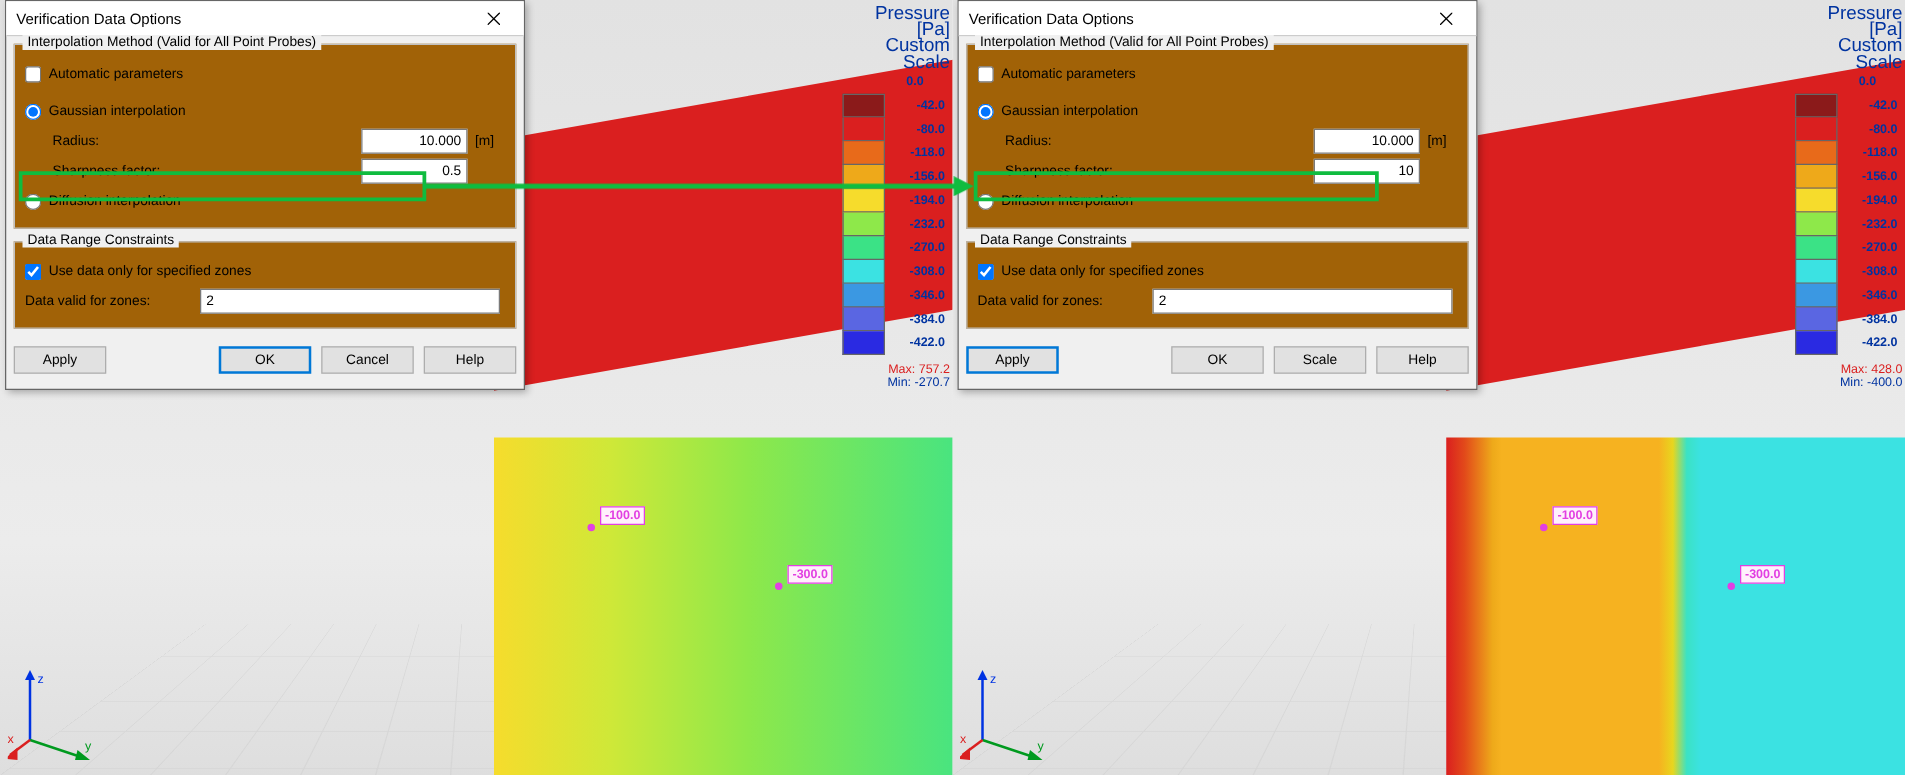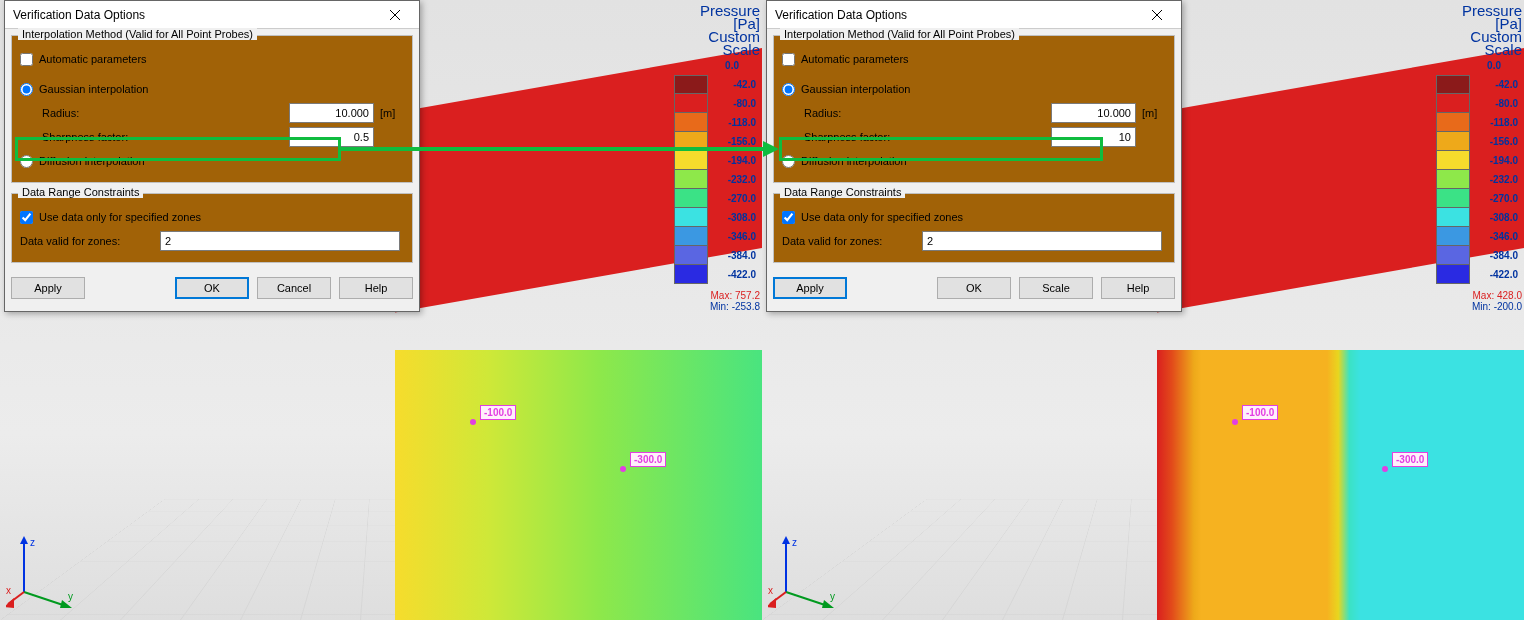--- a/index.html
+++ b/index.html
@@ -141,21 +141,21 @@
       </div>
     <div class="legend-row">
         <div class="legend-swatch" style="background:#5a66e2"></div>
         <div class="legend-val">-384.0</div>
       </div>
     <div class="legend-row">
         <div class="legend-swatch" style="background:#2a2ae2"></div>
         <div class="legend-val">-422.0</div>
       </div>
     <div class="legend-max">Max:  757.2</div>
-    <div class="legend-min">Min:  -253.8</div>
+    <div class="legend-min">Min:  -270.7</div>
   </div>
 
   <div class="axis">
     <svg width="80" height="80">
       <line x1="18" y1="62" x2="18" y2="12" stroke="#0033e2" stroke-width="2"></line>
       <polygon points="18,6 14,14 22,14" fill="#0033e2"></polygon>
       <text x="24" y="16" fill="#0033e2">z</text>
       <line x1="18" y1="62" x2="60" y2="76" stroke="#009a1f" stroke-width="2"></line>
       <polygon points="66,78 56,70 54,78" fill="#009a1f"></polygon>
       <text x="62" y="70" fill="#009a1f">y</text>
@@ -284,21 +284,21 @@
       </div>
     <div class="legend-row">
         <div class="legend-swatch" style="background:#5a66e2"></div>
         <div class="legend-val">-384.0</div>
       </div>
     <div class="legend-row">
         <div class="legend-swatch" style="background:#2a2ae2"></div>
         <div class="legend-val">-422.0</div>
       </div>
     <div class="legend-max">Max:  428.0</div>
-    <div class="legend-min">Min:  -200.0</div>
+    <div class="legend-min">Min:  -400.0</div>
   </div>
 
   <div class="axis">
     <svg width="80" height="80">
       <line x1="18" y1="62" x2="18" y2="12" stroke="#0033e2" stroke-width="2"></line>
       <polygon points="18,6 14,14 22,14" fill="#0033e2"></polygon>
       <text x="24" y="16" fill="#0033e2">z</text>
       <line x1="18" y1="62" x2="60" y2="76" stroke="#009a1f" stroke-width="2"></line>
       <polygon points="66,78 56,70 54,78" fill="#009a1f"></polygon>
       <text x="62" y="70" fill="#009a1f">y</text>

